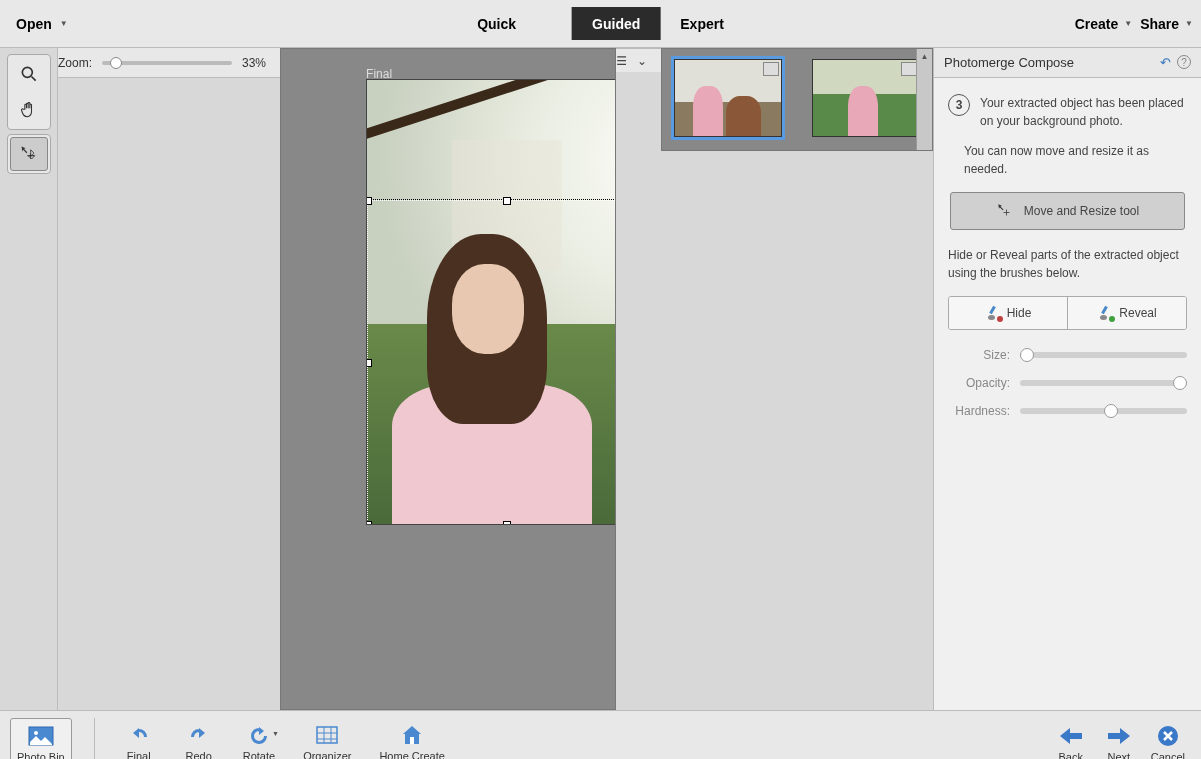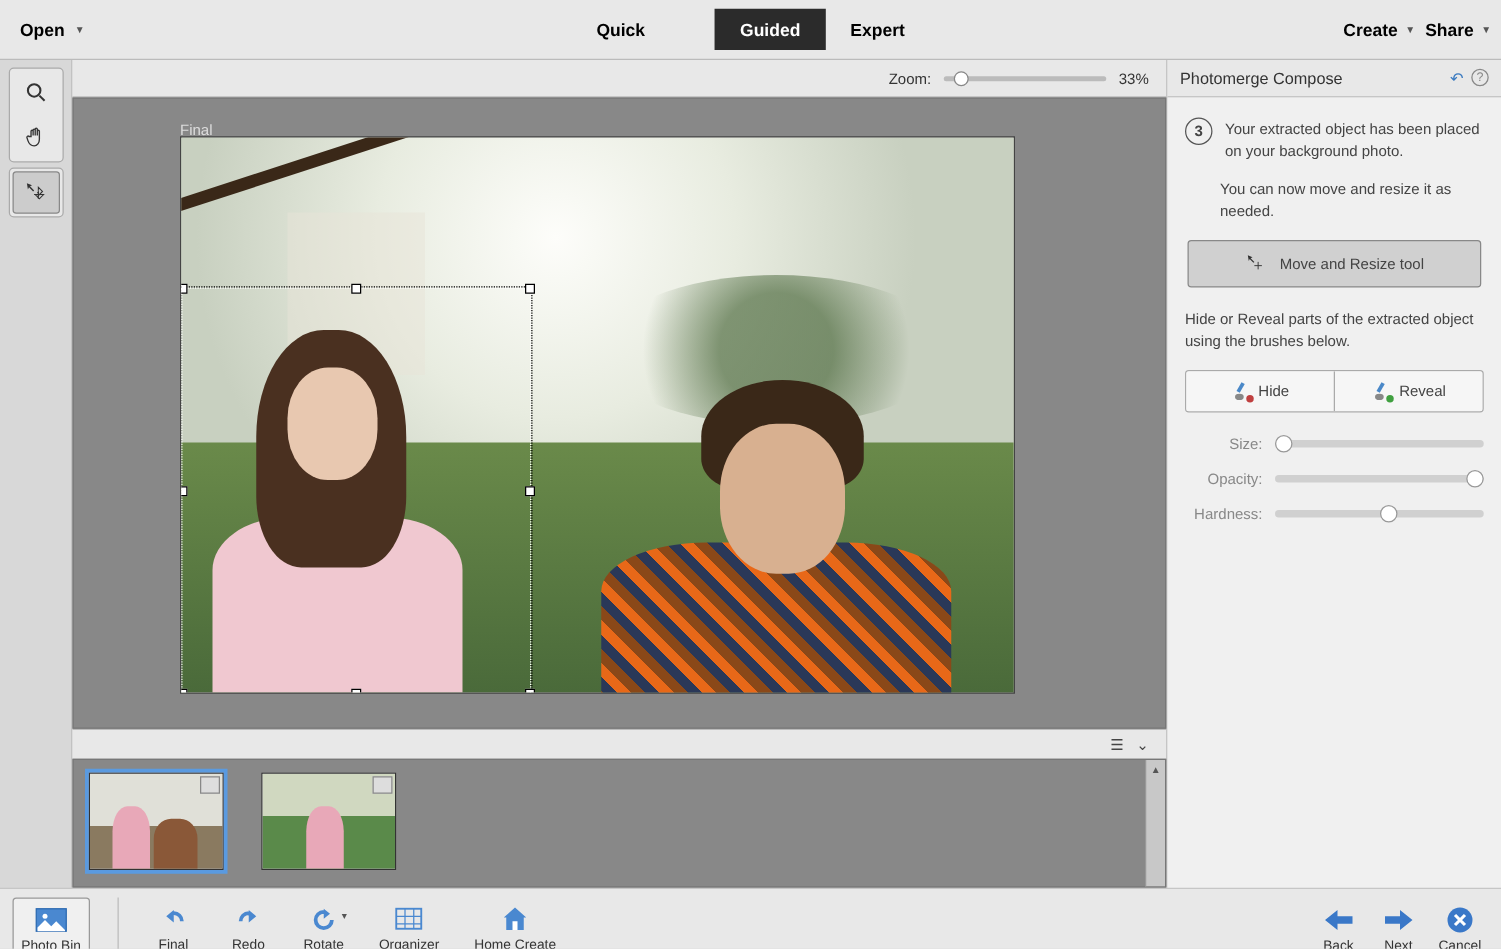--- a/index.html
+++ b/index.html
@@ -20,21 +20,21 @@
   .main-area { display: flex; height: 662px; }
   
   
   .left-toolbar { width: 58px; background: #d8d8d8; border-right: 1px solid #bbb; padding: 6px; display: flex; flex-direction: column; gap: 4px; align-items: center; }
   .tool-box { border: 1px solid #aaa; border-radius: 4px; background: #e8e8e8; padding: 2px; display: flex; flex-direction: column; gap: 2px; }
   .tool-btn { width: 38px; height: 34px; display: flex; align-items: center; justify-content: center; cursor: pointer; border-radius: 3px; }
   .tool-btn.selected { background: #ccc; border: 1px solid #888; }
   .tool-btn svg { width: 20px; height: 20px; }
   
   
-  .canvas-wrap { flex: 1; background: #d8d8d8; display: flex; flex-direction: column; }
+  .canvas-wrap { flex: 1; background: #d8d8d8; display: flex; flex-direction: row; }
   .zoom-bar { height: 30px; background: #e8e8e8; border-bottom: 1px solid #bbb; display: flex; align-items: center; justify-content: flex-end; padding-right: 14px; gap: 10px; font-size: 12px; color: #333; }
   .zoom-slider { width: 130px; height: 4px; background: #bbb; border-radius: 2px; position: relative; }
   .zoom-handle { width: 12px; height: 12px; background: #fff; border: 1px solid #888; border-radius: 50%; position: absolute; top: -4px; left: 8px; }
   .canvas-viewport { flex: 1; background: #888; border: 1px solid #777; position: relative; overflow: hidden; }
   .final-label { position: absolute; top: 18px; left: 85px; color: #ddd; font-size: 12px; }
   .image-canvas { position: absolute; top: 30px; left: 85px; width: 668px; height: 446px; background: linear-gradient(135deg,#d8e8d0 0%,#f0f0e8 40%,#a8b898 100%); border: 1px solid #444; overflow: hidden; }
   .photo-bg { position:absolute; inset:0; }
   .sky { position:absolute; top:0; left:0; right:0; height:60%; background: radial-gradient(circle at 45% 30%, #fdfdfa 0%, #e8ece0 35%, #c8d0c0 70%); }
   .grass { position:absolute; bottom:0; left:0; right:0; height:45%; background: linear-gradient(#6a8a4a,#4a6a3a); }
   .tent-pole { position:absolute; top:0; left:0; right:0; height:240px; }
@@ -72,21 +72,21 @@
   .bin-scroll-up { height:14px; display:flex; align-items:center; justify-content:center; font-size:8px; color:#555;}
   
   
   .right-panel { width: 268px; background: #e8e8e8; border-left: 1px solid #bbb; display:flex; flex-direction:column; }
   .panel-header { height: 30px; background: #e8e8e8; border-bottom: 1px solid #bbb; display:flex; align-items:center; padding:0 10px; font-size:13px; color:#333;}
   .panel-header-icons { margin-left:auto; display:flex; gap:6px; }
   .panel-body { flex:1; background:#f0f0f0; padding: 16px 14px; font-size:12px; color:#444; overflow-y:auto; }
   .step-row { display:flex; gap:10px; margin-bottom:12px; }
   .step-num { width:22px; height:22px; border:1.5px solid #555; border-radius:50%; display:flex; align-items:center; justify-content:center; font-weight:bold; font-size:12px; flex-shrink:0;}
   .step-text { line-height:1.5; }
-  .sub-text { margin-left:28px; margin-bottom:14px; line-height:1.5;}
+  .sub-text { margin-left:16px; margin-bottom:14px; line-height:1.5;}
   .tool-button { margin:0 2px 16px 2px; height:38px; background:#d0d0d0; border:1px solid #888; border-radius:3px; display:flex; align-items:center; justify-content:center; gap:10px; cursor:pointer; font-size:12px;}
   .help-text { margin-bottom:14px; line-height:1.5;}
   .brush-buttons { display:flex; gap:0; margin-bottom:18px; border:1px solid #aaa; border-radius:3px; overflow:hidden;}
   .brush-btn { flex:1; height:32px; display:flex; align-items:center; justify-content:center; gap:6px; cursor:pointer; background:#f6f6f6; font-size:12px;}
   .brush-btn:first-child { border-right:1px solid #aaa;}
   .slider-row { display:flex; align-items:center; gap:10px; margin-bottom:14px; }
   .slider-label { width:62px; text-align:right; font-size:12px; color:#888;}
   .slider-track { flex:1; height:6px; background:#d0d0d0; border-radius:3px; position:relative; }
   .slider-thumb { width:14px; height:14px; background:#fff; border:1px solid #999; border-radius:50%; position:absolute; top:-4px; }
   

